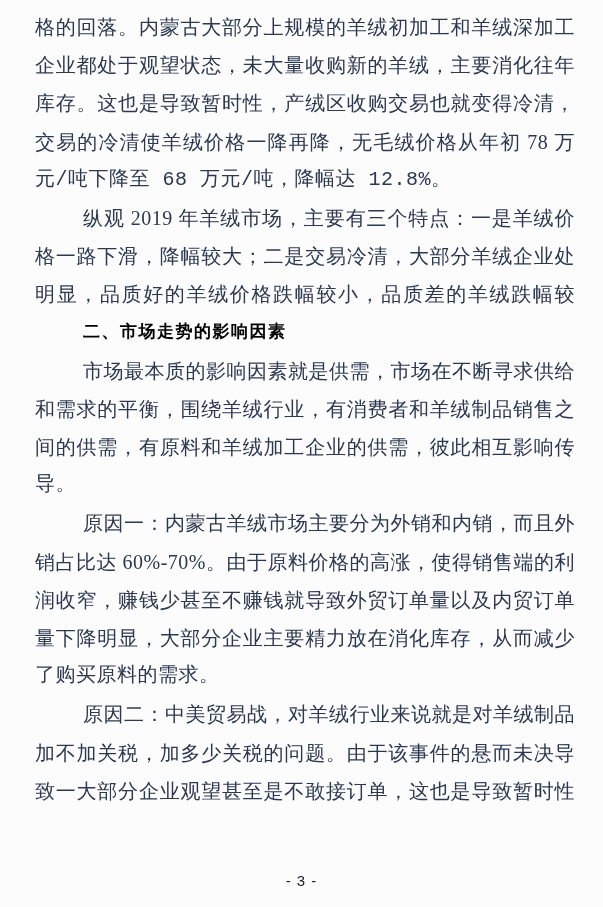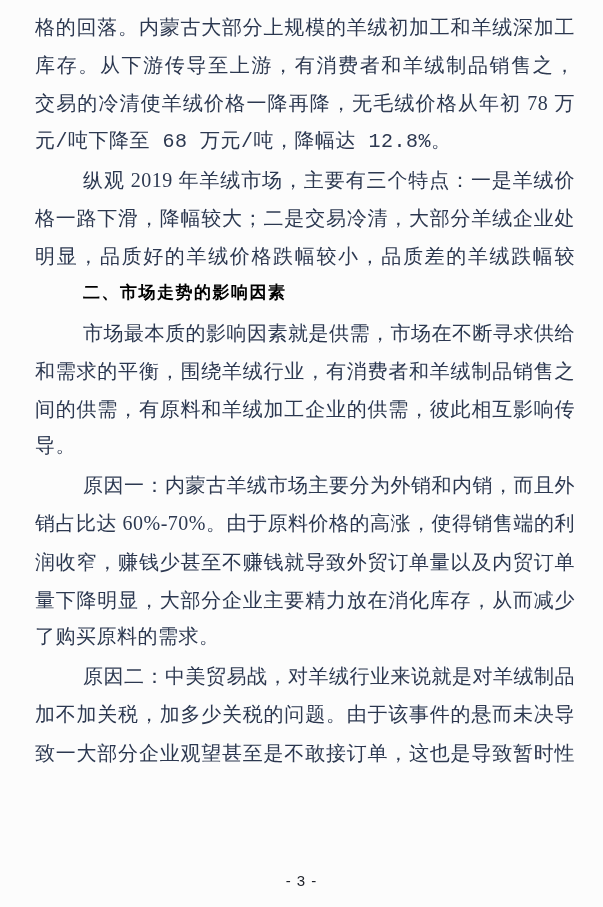--- a/index.html
+++ b/index.html
@@ -65,21 +65,22 @@
     color: #20232b;
     letter-spacing: 1px;
   }
 </style>
 </head>
 <body>
 
 <div class="doc-page" style="--paper: #fcfcfc; --body-text: #2c3850; --heading-text: #000000;">
   <div class="text-block">
     <div class="ln j">格的回落。内蒙古大部分上规模的羊绒初加工和羊绒深加工</div>
-    <div class="ln j">库存。从下游传导至上游，有消费者和羊绒制品销售之，</div>
+    <div class="ln j">企业都处于观望状态，未大量收购新的羊绒，主要消化往年</div>
+    <div class="ln j">库存。这也是导致暂时性，产绒区收购交易也就变得冷清，</div>
     <div class="ln j">交易的冷清使羊绒价格一降再降，无毛绒价格从年初 78 万</div>
     <div class="ln short">元/吨下降至 68 万元/吨，降幅达 12.8%。</div>
     <div class="ln j ind">纵观 2019 年羊绒市场，主要有三个特点：一是羊绒价</div>
     <div class="ln j">格一路下滑，降幅较大；二是交易冷清，大部分羊绒企业处</div>
     <div class="ln j">明显，品质好的羊绒价格跌幅较小，品质差的羊绒跌幅较大。</div>
     <div class="ln short ind heading">二、市场走势的影响因素</div>
     <div class="ln j ind">市场最本质的影响因素就是供需，市场在不断寻求供给</div>
     <div class="ln j">和需求的平衡，围绕羊绒行业，有消费者和羊绒制品销售之</div>
     <div class="ln j">间的供需，有原料和羊绒加工企业的供需，彼此相互影响传</div>
     <div class="ln short">导。</div>

